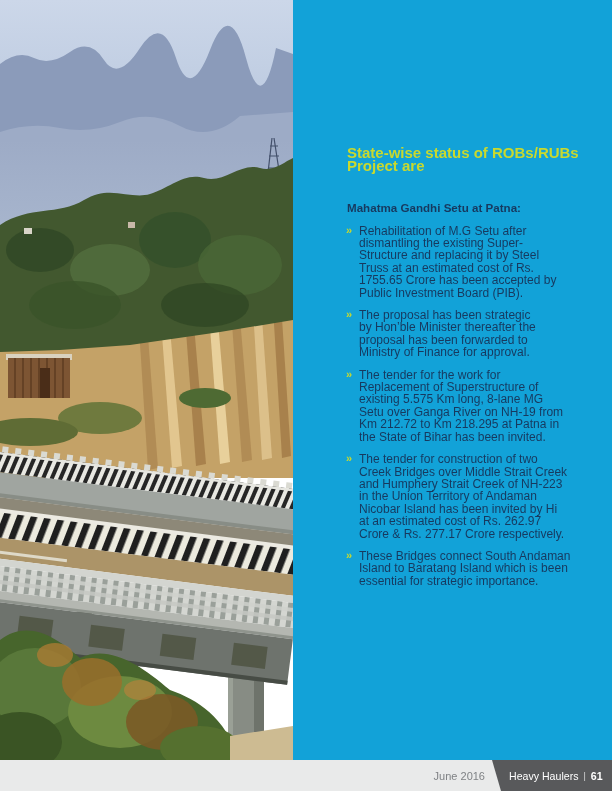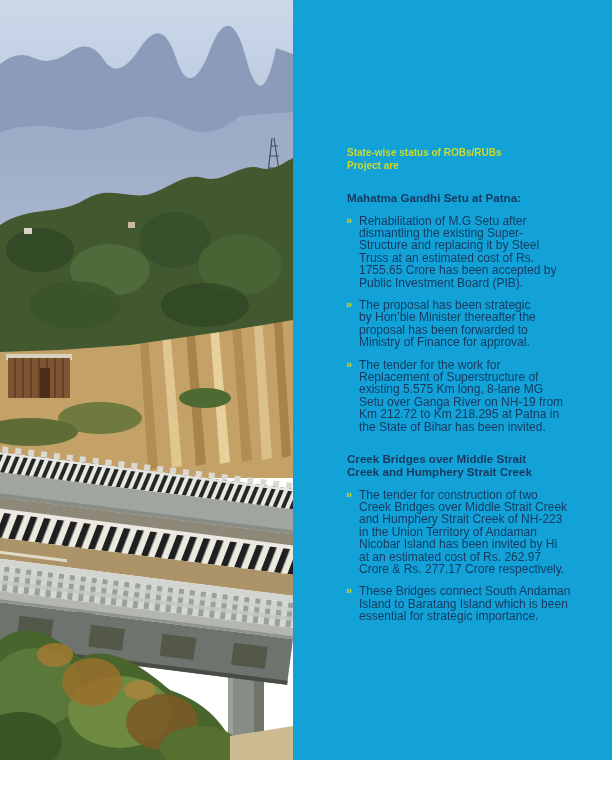--- a/index.html
+++ b/index.html
@@ -9,26 +9,26 @@
   }
   .photo-wrap { position:absolute; left:0; top:0; width:293px; height:760px; }
   .photo-wrap svg { display:block; width:293px; height:760px; }
 
   .panel {
     position:absolute; left:293px; top:0; width:319px; height:760px;
     background:var(--panel-bg, #12a2d8); box-sizing:border-box;
     padding:146px 16px 0 54px;
   }
   .accent-heading {
-    color:var(--accent, #c9d92e); font-weight:bold; font-size:10px;
+    color:var(--accent, #c9d92e); font-weight:bold; font-size:15px;
     line-height:13.2px; white-space:pre-line;
   }
   .sub-heading {
     color:var(--body-text, #17395f); font-weight:bold; font-size:11.6px;
-    line-height:13.2px; white-space:pre-line; margin-top:19px;
+    line-height:13.2px; white-space:pre-line; margin-top:29px;
   }
   .bullet { position:relative; margin-top:10px; padding-left:12px; }
   .bullet .glyph {
     position:absolute; left:-1px; top:-1px; color:var(--accent, #c9d92e);
     font-weight:bold; font-size:11px;
   }
   .bullet .btext {
     color:var(--body-text, #17395f); font-size:12px; line-height:12.4px;
     white-space:pre-line;
   }
@@ -202,35 +202,41 @@
     <div class="bullet">
       <span class="glyph">»</span>
       <div class="btext">The tender for the work for
 Replacement of Superstructure of
 existing 5.575 Km long, 8-lane MG
 Setu over Ganga River on NH-19 from
 Km 212.72 to Km 218.295 at Patna in
 the State of Bihar has been invited.</div>
     </div>
 
-    <div class="sub-heading">Creek Bridges over Middle Strait
-Creek and Humphery Strait Creek</div>
 
     <div class="bullet">
       <span class="glyph">»</span>
       <div class="btext">The tender for construction of two
 Creek Bridges over Middle Strait Creek
 and Humphery Strait Creek of NH-223
 in the Union Territory of Andaman
 Nicobar Island has been invited by Hi
 at an estimated cost of Rs. 262.97
 Crore &amp; Rs. 277.17 Crore respectively.</div>
     </div>
     <div class="bullet">
       <span class="glyph">»</span>
       <div class="btext">These Bridges connect South Andaman
 Island to Baratang Island which is been
 essential for strategic importance.</div>
     </div>
   </div>
 
+  <div class="footer">
+    <div class="footer-date">June 2016</div>
+    <div class="footer-box">
+      <span>Heavy Haulers</span>
+      <span class="sep">|</span>
+      <span class="pg">61</span>
+    </div>
+  </div>
 
 </div>
 
 </body></html>

